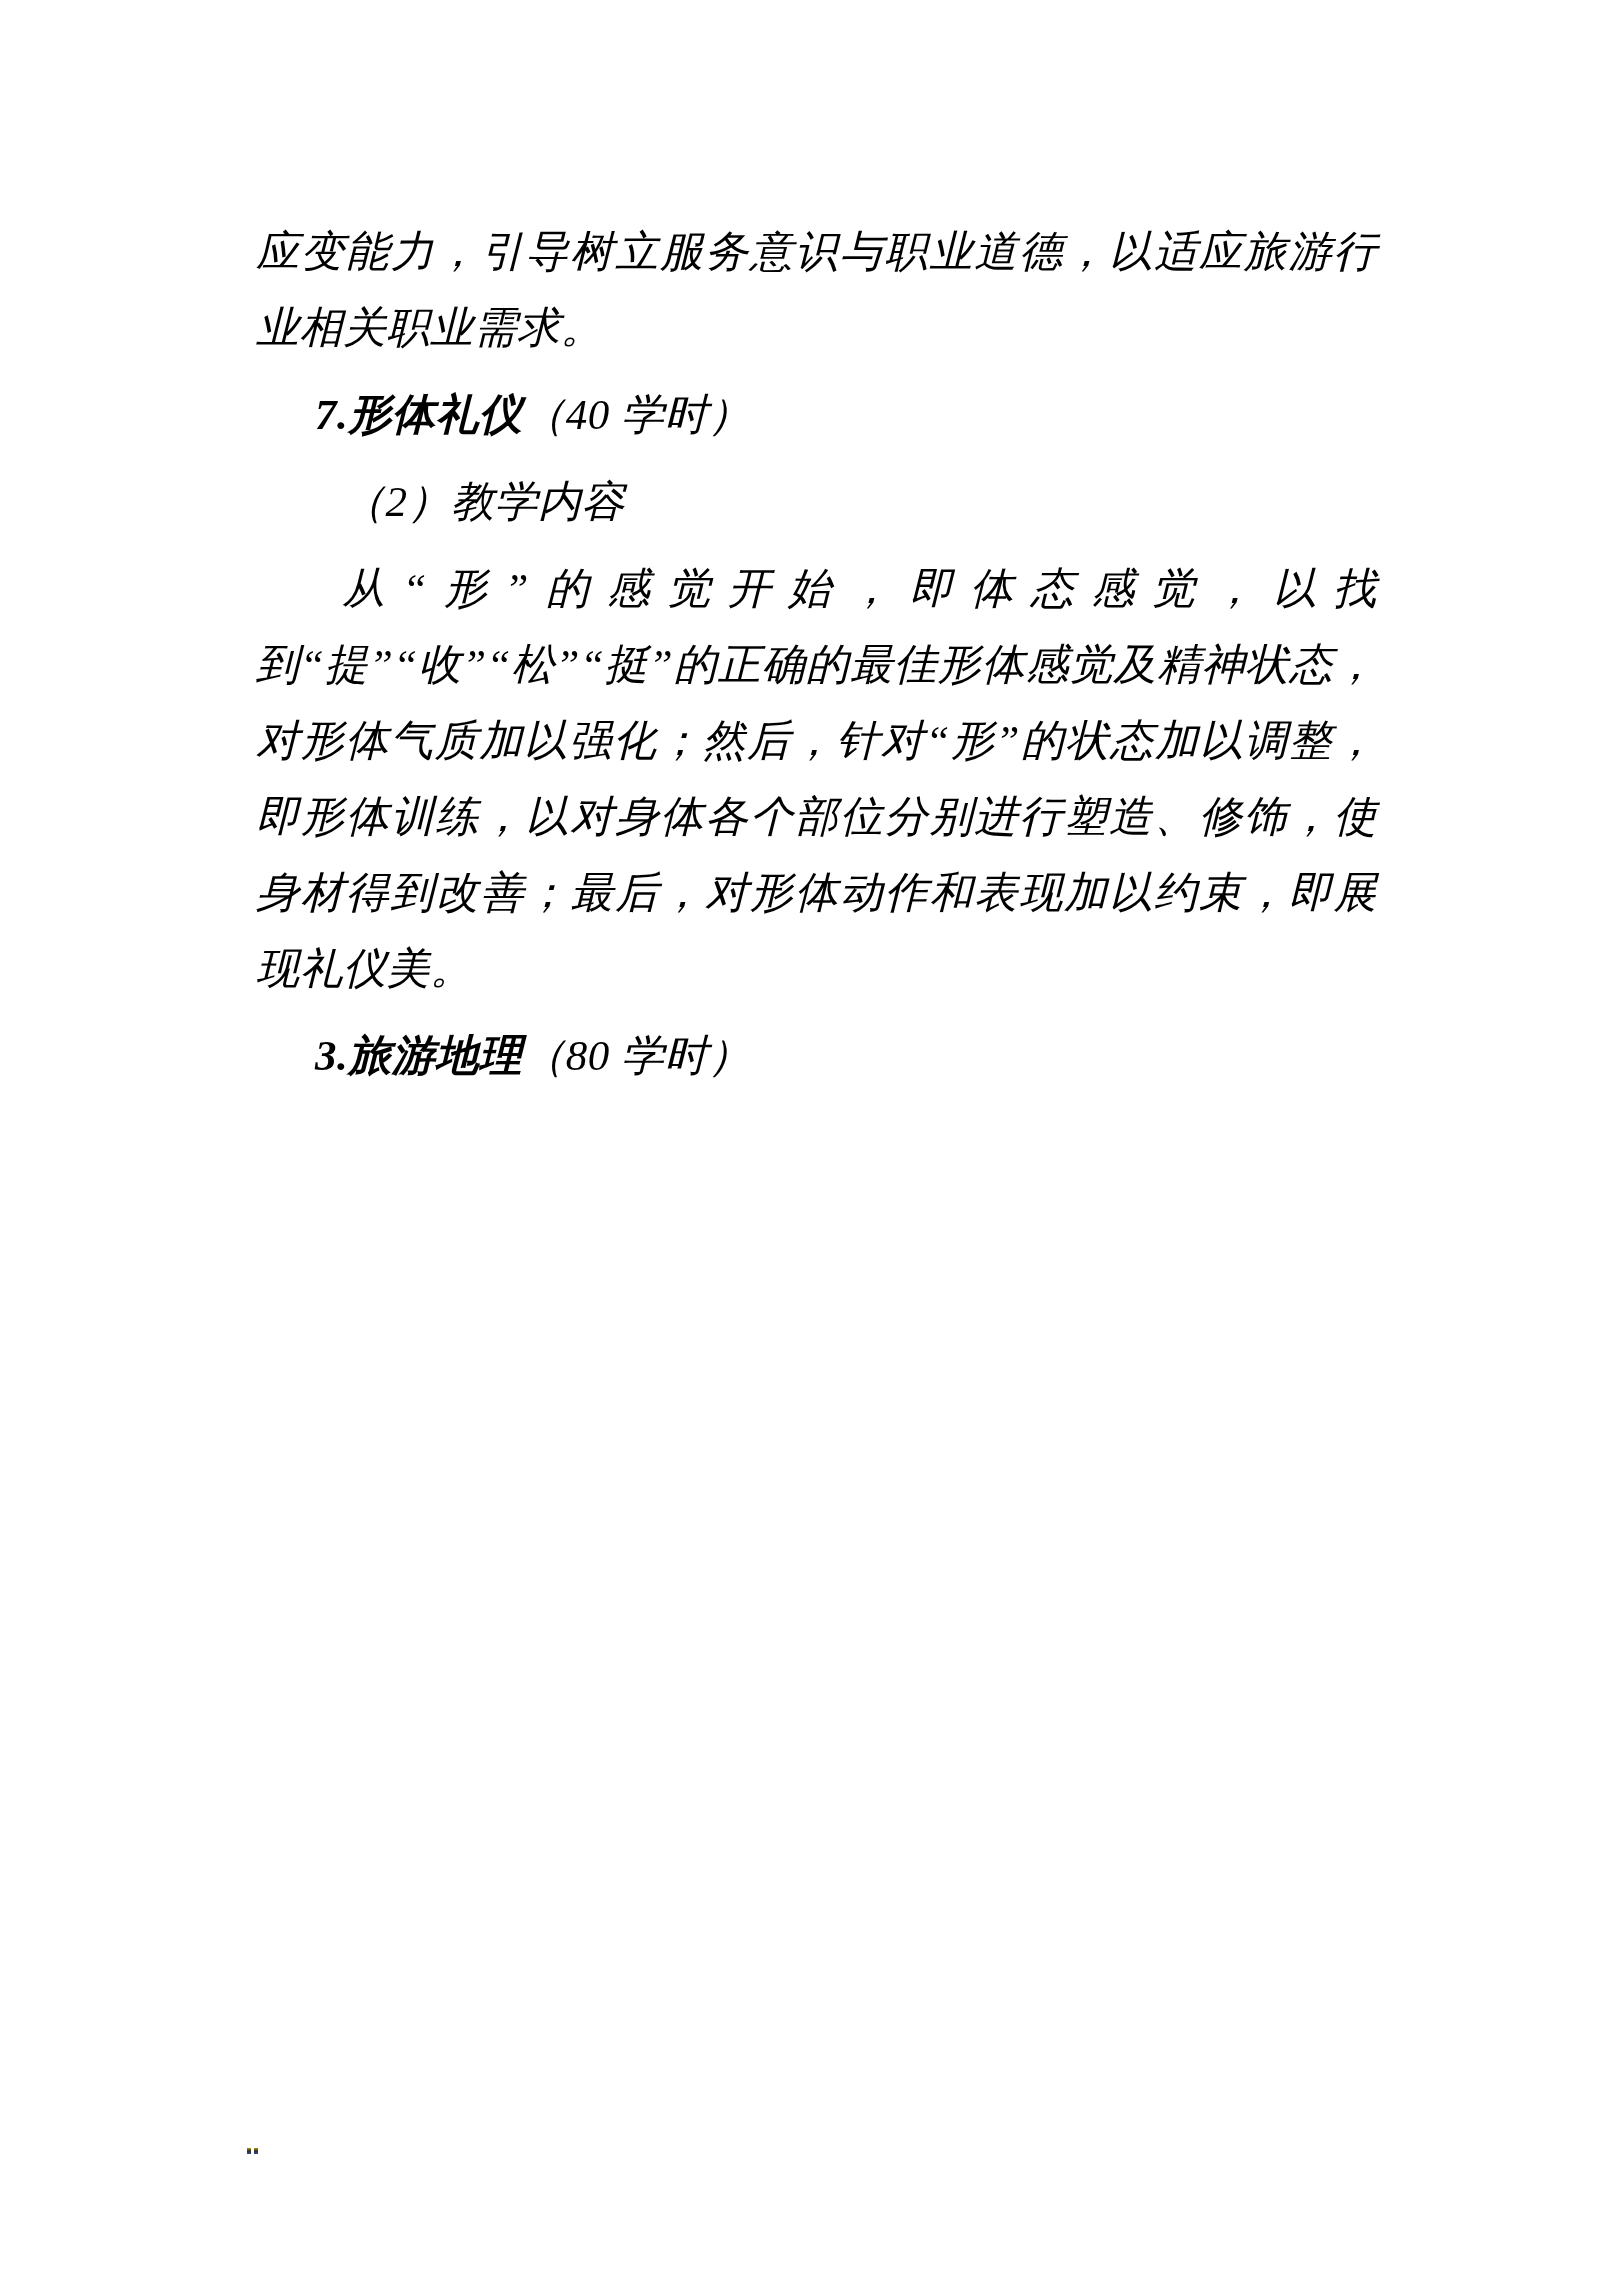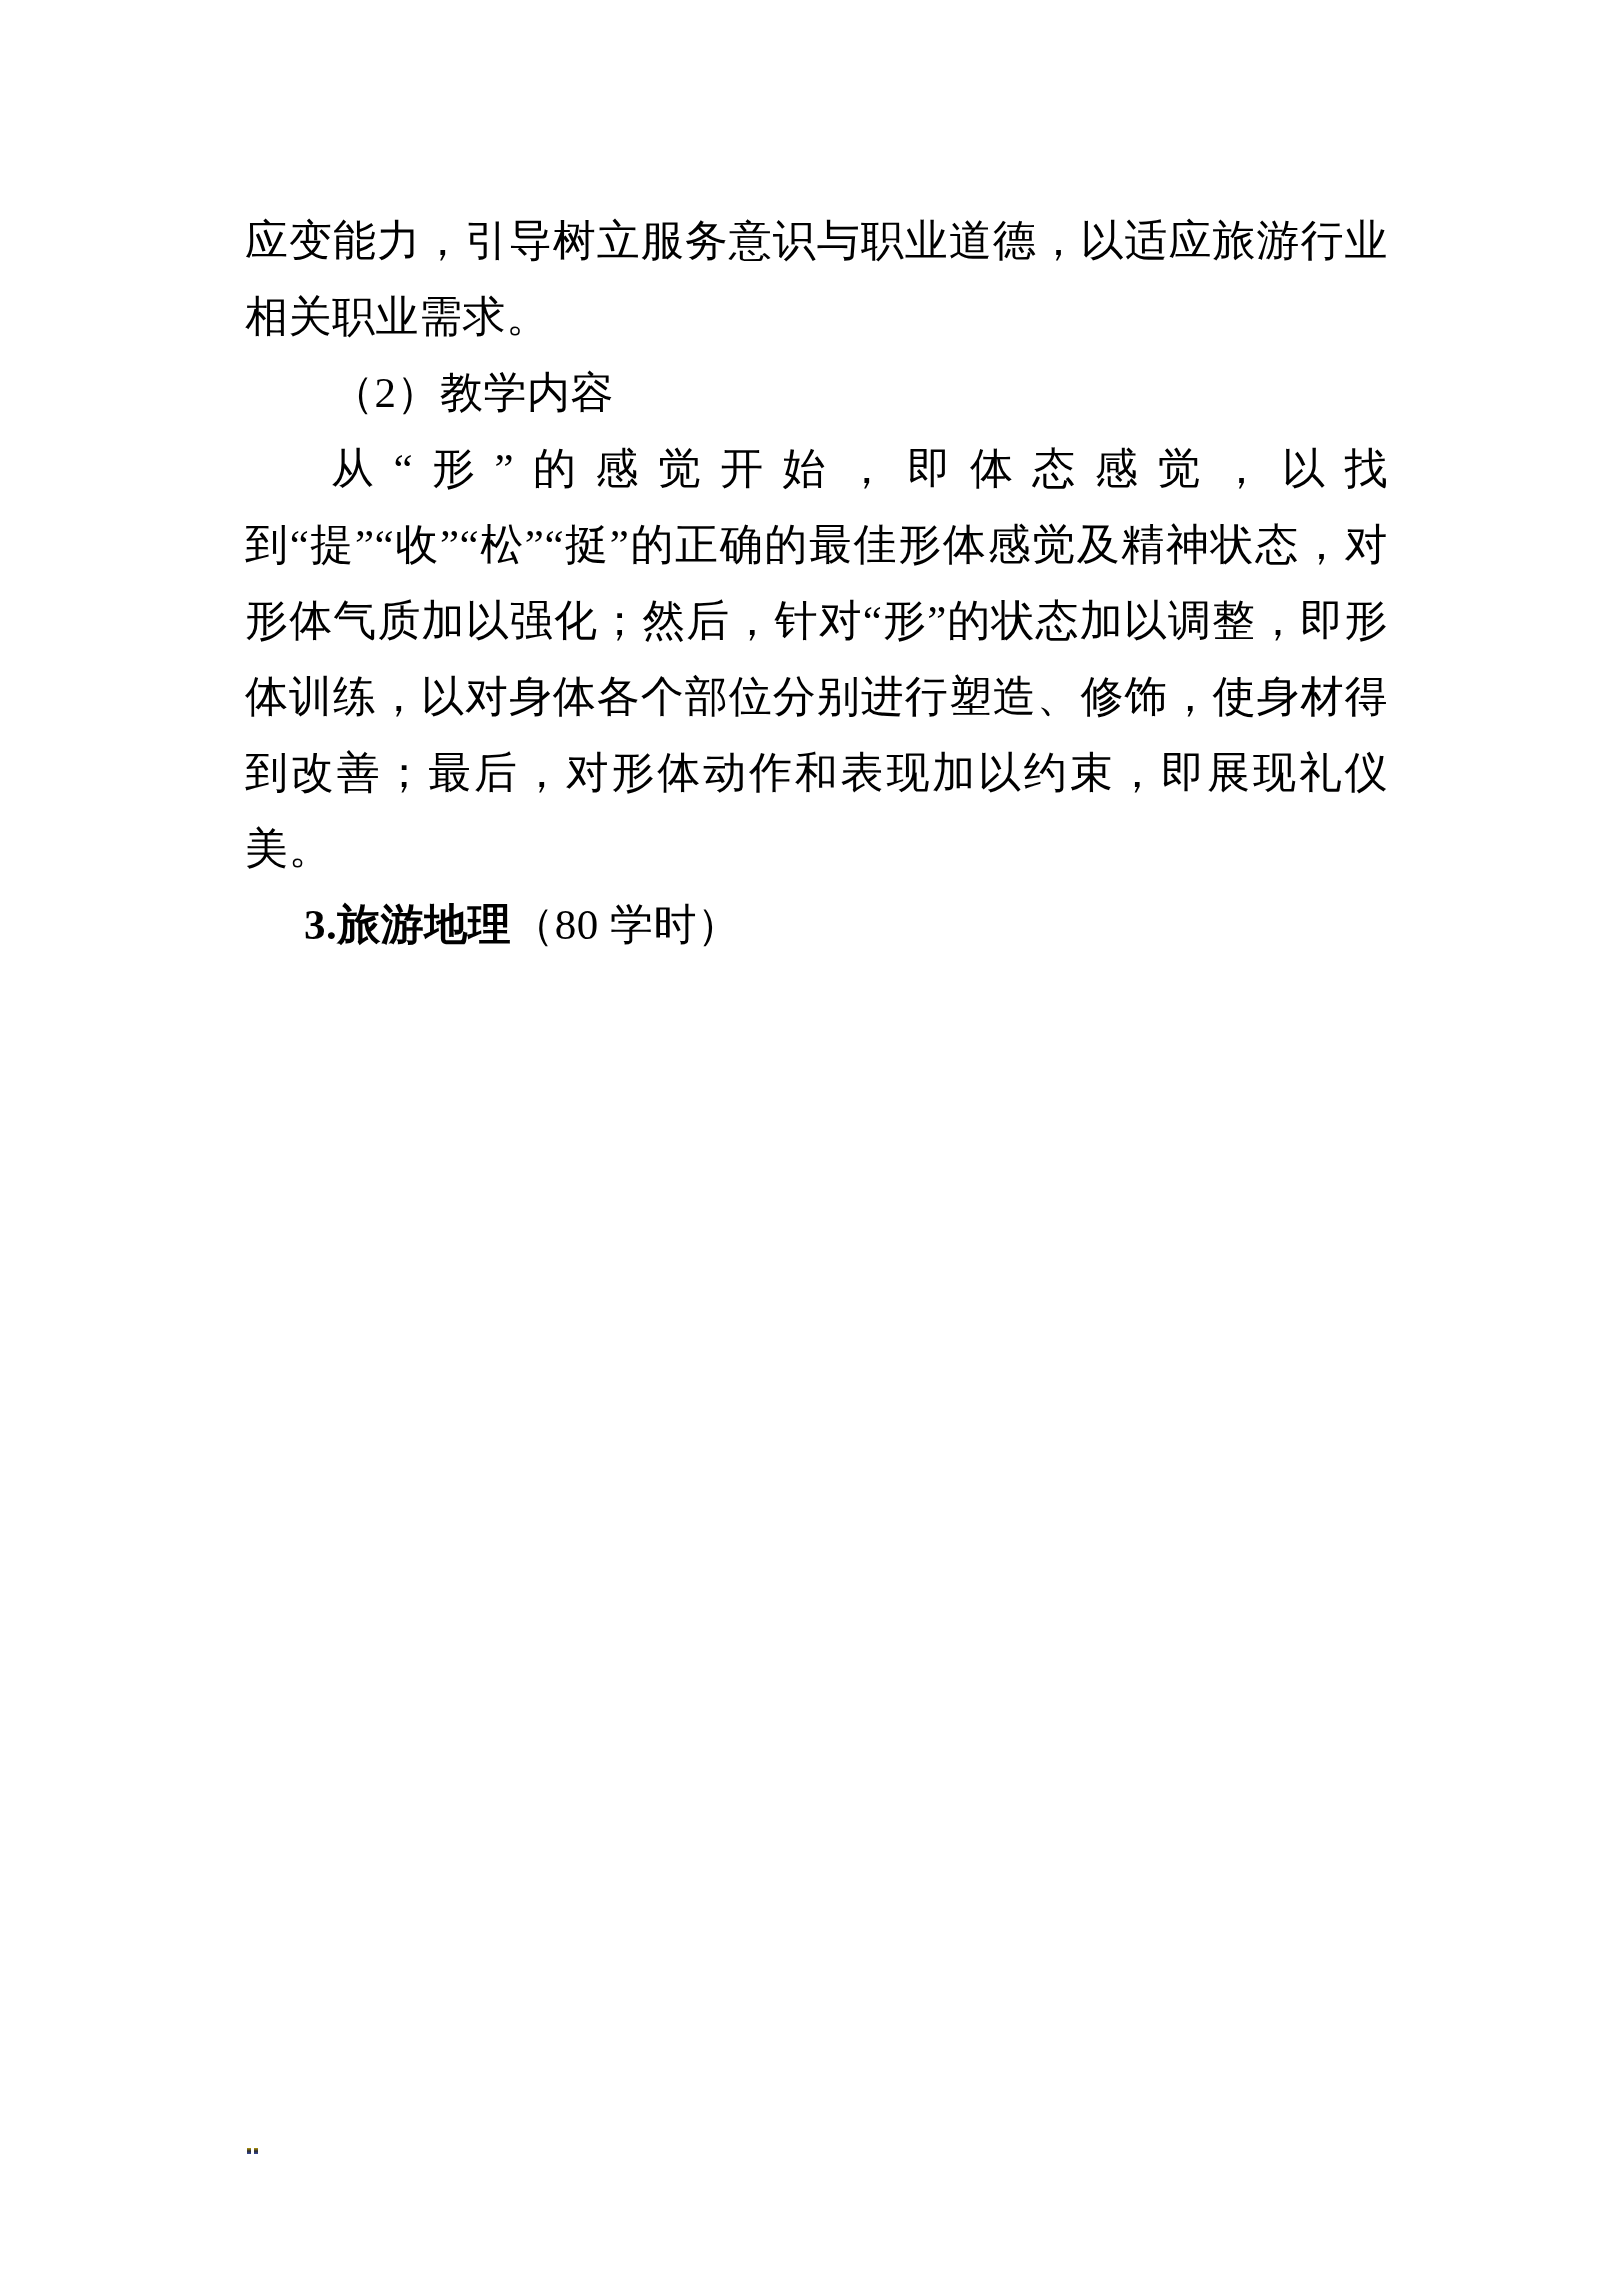--- a/index.html
+++ b/index.html
@@ -21,22 +21,23 @@
     left: 245px;
     top: 203px;
     width: 1143px;
     font-size: 43px;
     line-height: 76px;
     letter-spacing: 0.5px;
     text-align: justify;
     text-justify: inter-character;
   }
   .content p {
-    margin: 0;
+    margin: 11px;
     padding: 0;
+    font-style: italic;
   }
   .para {
     text-indent: 86px;
   }
   .para-cont {
     text-indent: 0;
   }
   .subheading {
     text-indent: 86px;
   }
@@ -61,20 +62,21 @@
   }
 </style>
 </head>
 <body>
 
 <div class="page">
   <div class="content">
 
     <p class="para-cont">应变能力，引导树立服务意识与职业道德，以适应旅游行业相关职业需求。</p>
 
+    <p class="heading"><span>7.形体礼仪</span><span class="tail">（40 学时）</span></p>
 
 
 
     <p class="subheading">（2）教学内容</p>
 
     <p class="para">从“形”的感觉开始，即体态感觉，以找到“提”“收”“松”“挺”的正确的最佳形体感觉及精神状态，对形体气质加以强化；然后，针对“形”的状态加以调整，即形体训练，以对身体各个部位分别进行塑造、修饰，使身材得到改善；最后，对形体动作和表现加以约束，即展现礼仪美。</p>
 
 
 
     <p class="heading"><span>3.旅游地理</span><span class="tail">（80 学时）</span></p>

